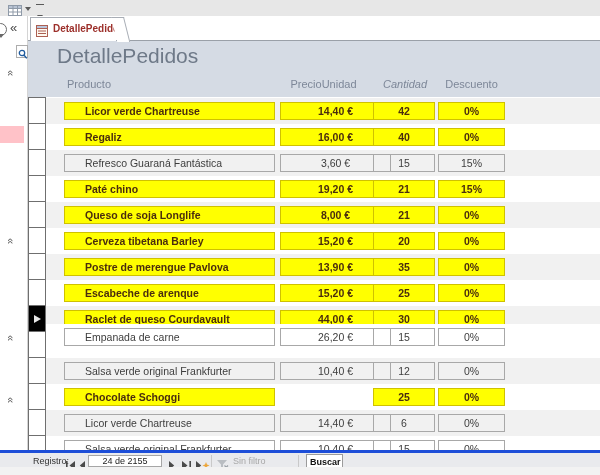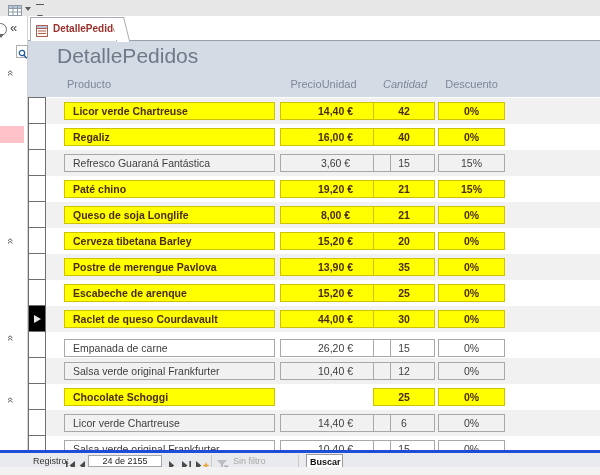--- a/index.html
+++ b/index.html
@@ -47,21 +47,21 @@
   .ch-cantidad { left:355px; width:62px; text-align:left;font-style:italic; }
   .ch-descuento { left:410px; width:67px; text-align:center; }
 
   
   .form-body { position:absolute; left:28px; top:97px; width:572px; height:353px; background:#fff; overflow:hidden; }
   .row-band { position:absolute; left:17px; width:555px; height:26px; }
   .stripe-gray { background:#f1f1f1; }
   .stripe-white { background:#ffffff; }
   .cell { position:absolute; top:4px; height:18px; border:1px solid #a8a8a8; background:transparent;
           font-size:10.5px; color:#3d3d3d; line-height:16px; white-space:nowrap; overflow:hidden; }
-  .c-producto { left:19px; width:211px; padding-left:8px; }
+  .c-producto { left:19px; width:211px; padding-left:20px; }
   .c-precio { left:235px; width:111px; text-align:center; }
   .c-cantidad { left:328px; width:62px; text-align:center; }
   .c-descuento { left:393px; width:67px; text-align:center; }
   .cell.yellow { background:#ffff00; border-color:#cfc100; color:#4a2d0e; font-weight:bold; }
   .selector { position:absolute; left:0; width:18px; height:27px; background:#fff; border:1px solid #6f6f6f; }
   .selector.current { background:#000; }
   .selector .arrow { display:none; }
   .selector.current .arrow { display:block; width:0; height:0; margin:9px 0 0 5px;
           border-left:7px solid #e8e8e8; border-top:4px solid transparent; border-bottom:4px solid transparent; }
 
@@ -187,21 +187,21 @@
     <div class="cell c-precio yellow">15,20 €</div>
     <div class="cell c-cantidad yellow">25</div>
     <div class="cell c-descuento yellow">0%</div>
   </div>
         <div class="row-band stripe-gray" style="top: 209px;">
     <div class="cell c-producto yellow">Raclet de queso Courdavault</div>
     <div class="cell c-precio yellow">44,00 €</div>
     <div class="cell c-cantidad yellow">30</div>
     <div class="cell c-descuento yellow">0%</div>
   </div>
-        <div class="row-band stripe-white" style="top: 238px; text-decoration: underline;">
+        <div class="row-band stripe-white" style="top: 227px; text-decoration: underline;">
     <div class="cell c-producto">Empanada de carne</div>
     <div class="cell c-precio">26,20 €</div>
     <div class="cell c-cantidad">15</div>
     <div class="cell c-descuento">0%</div>
   </div>
         <div class="row-band stripe-gray" style="top: 261px;">
     <div class="cell c-producto">Salsa verde original Frankfurter</div>
     <div class="cell c-precio">10,40 €</div>
     <div class="cell c-cantidad">12</div>
     <div class="cell c-descuento">0%</div>

